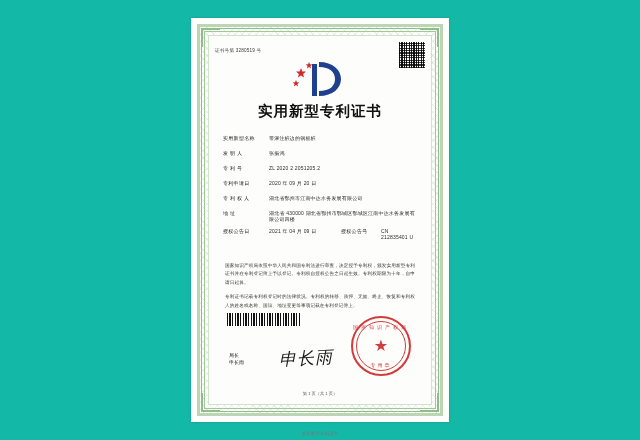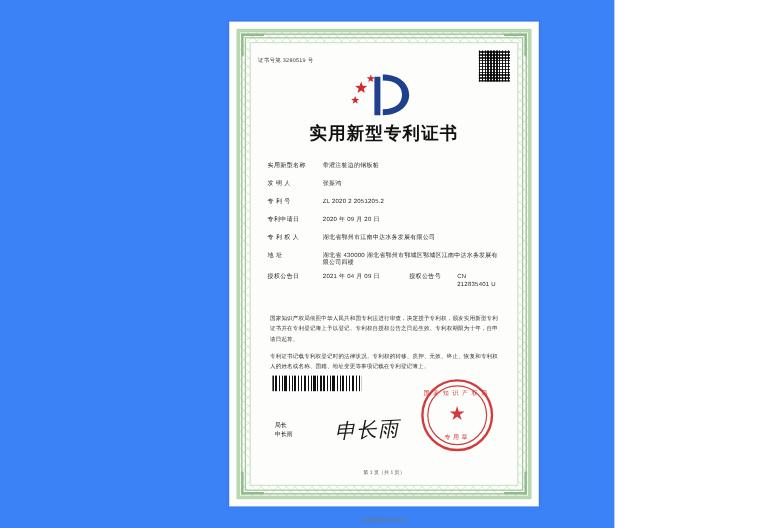--- a/index.html
+++ b/index.html
@@ -7,23 +7,23 @@
     padding: 0;
     width: 640px;
     height: 440px;
     background: #ffffff;
     font-family: "Liberation Sans", sans-serif;
     overflow: hidden;
   }
 
   #page {
     position: relative;
-    width: 512px;
+    width: 640px;
     height: 440px;
-    background: #3b82f6;
+    background: #14b8a6;
   }
 
   
   .sheet {
     position: absolute;
     left: 191px;
     top: 18px;
     width: 258px;
     height: 404px;
     background: #fefefd;

